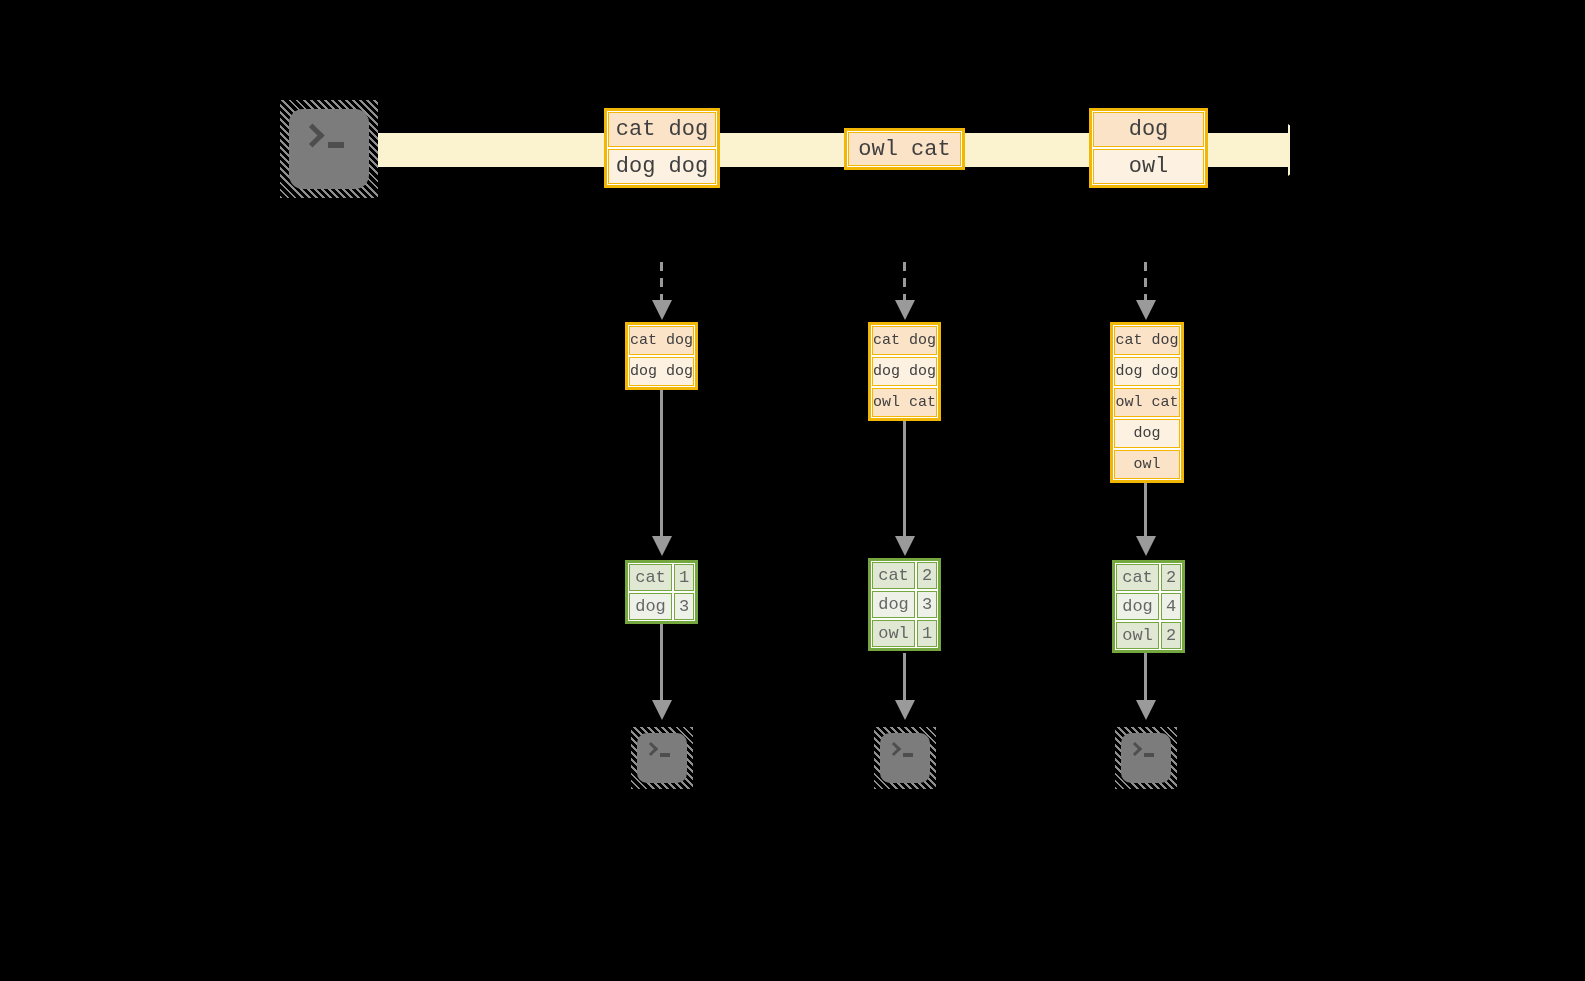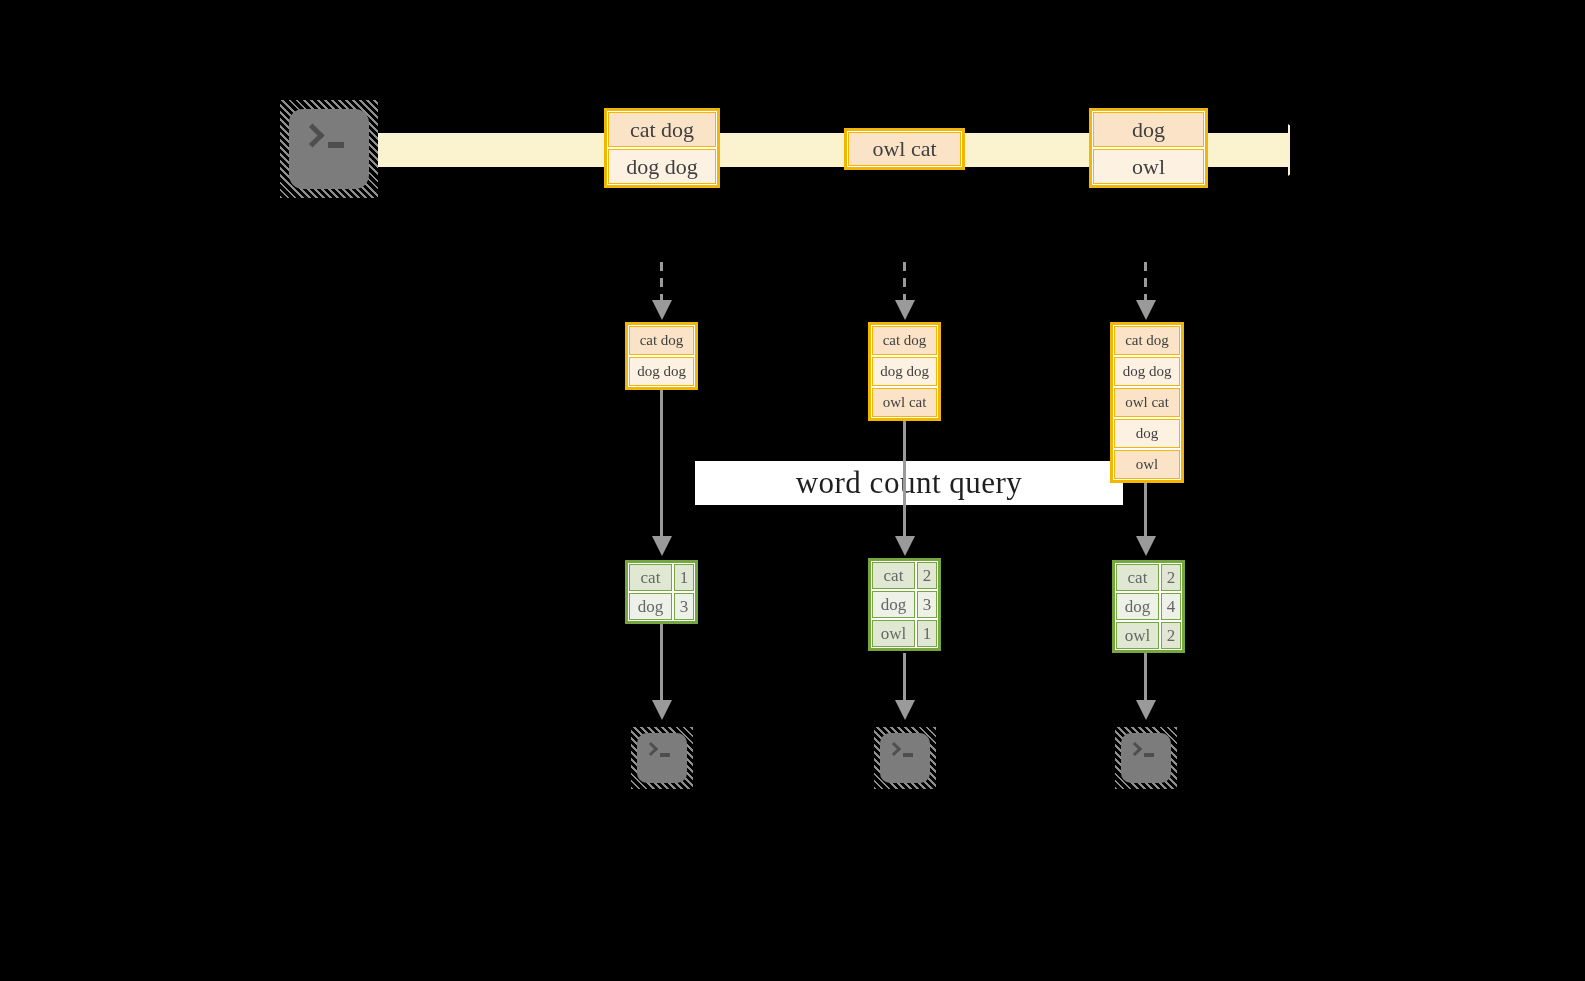--- a/index.html
+++ b/index.html
@@ -2,21 +2,21 @@
 <html><head>
 <meta charset="utf-8">
 <style>
   html, body { margin: 0; padding: 0; background: #000; }
   .canvas {
     position: relative;
     width: 1290px;
     height: 981px;
     background: #000;
     overflow: hidden;
-    font-family: Liberation Serif, serif;
+    font-family: Liberation Mono, monospace;
   }
 
   
   .term {
     position: absolute;
     background: repeating-linear-gradient(45deg, #8f8f8f 0 2px, rgba(0,0,0,0) 2px 5px);
     display: flex; align-items: center; justify-content: center;
     z-index: 3;
   }
   .term-inner {
@@ -144,23 +144,20 @@
     <div class="ocell">owl cat</div>
   </div>
   <div class="obox smallbox" style="left:1110px; top:322px; width:74px;">
     <div class="ocell">cat dog</div>
     <div class="ocell">dog dog</div>
     <div class="ocell">owl cat</div>
     <div class="ocell">dog</div>
     <div class="ocell">owl</div>
   </div>
 
-  <div class="query-band">
-    <span>word count query</span>
-  </div>
 
   <div class="vline" style="left:660px; top:389px; height:147px;"></div>
   <div class="vhead" style="left:652px; top:536px;"></div>
 
   <div class="vline" style="left:903px; top:420px; height:116px;"></div>
   <div class="vhead" style="left:895px; top:536px;"></div>
 
   <div class="vline" style="left:1144px; top:483px; height:53px;"></div>
   <div class="vhead" style="left:1136px; top:536px;"></div>
 

